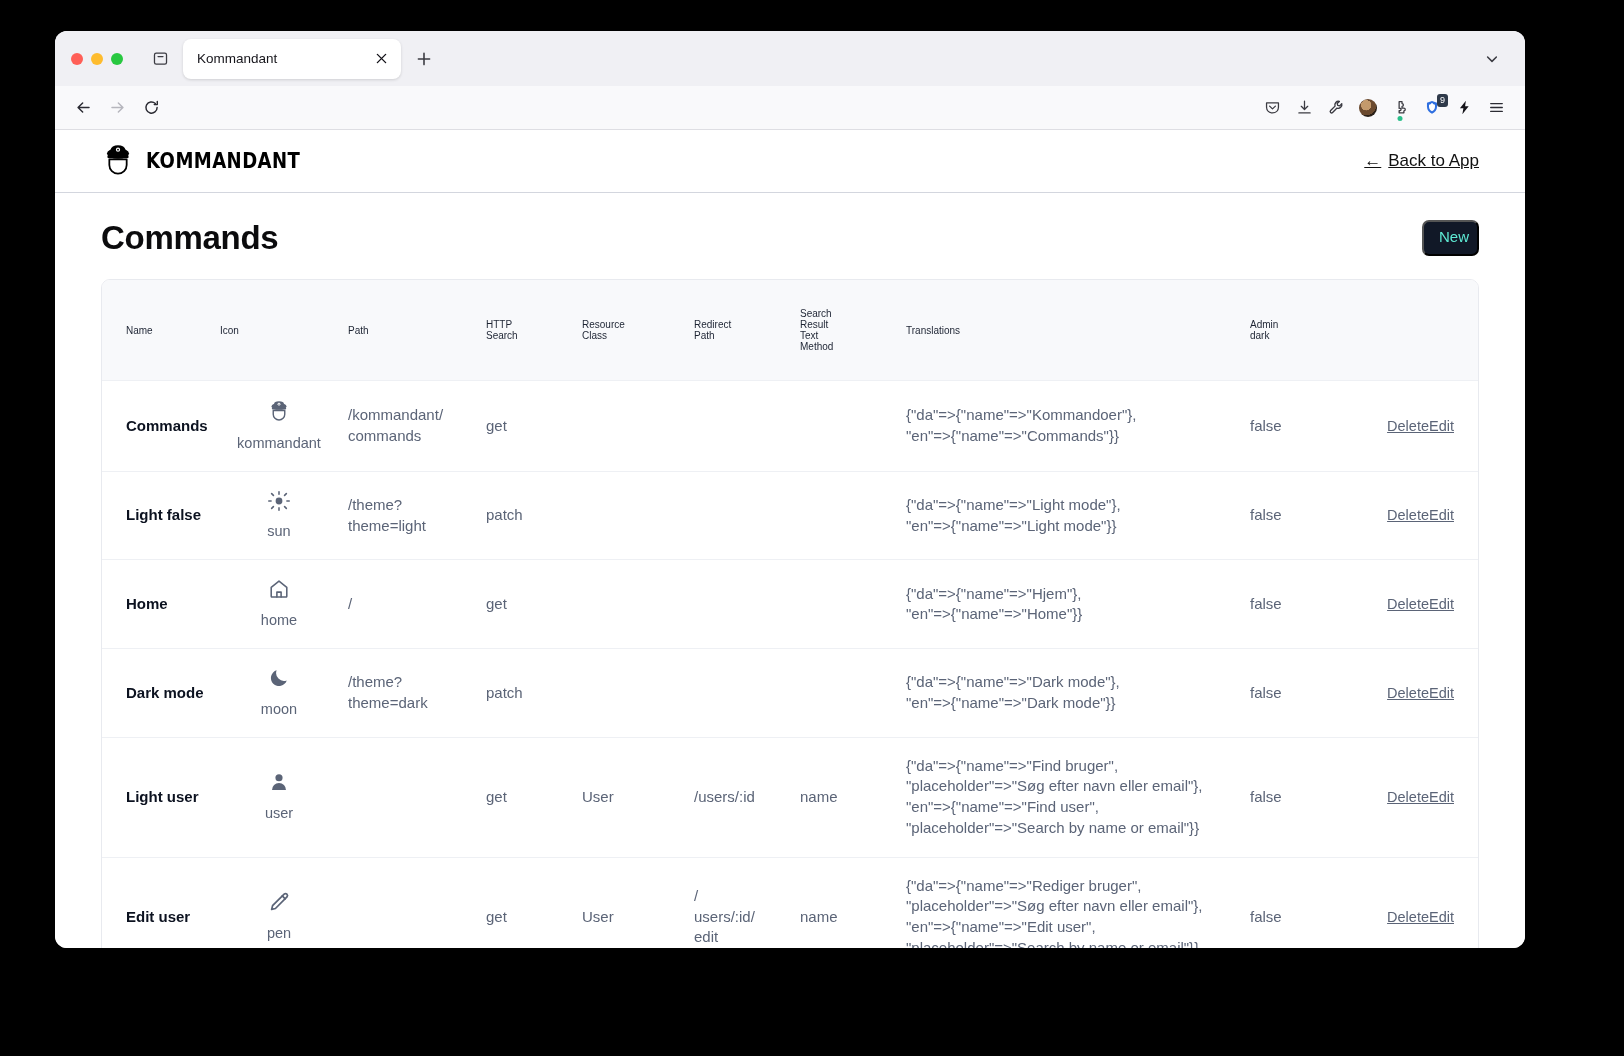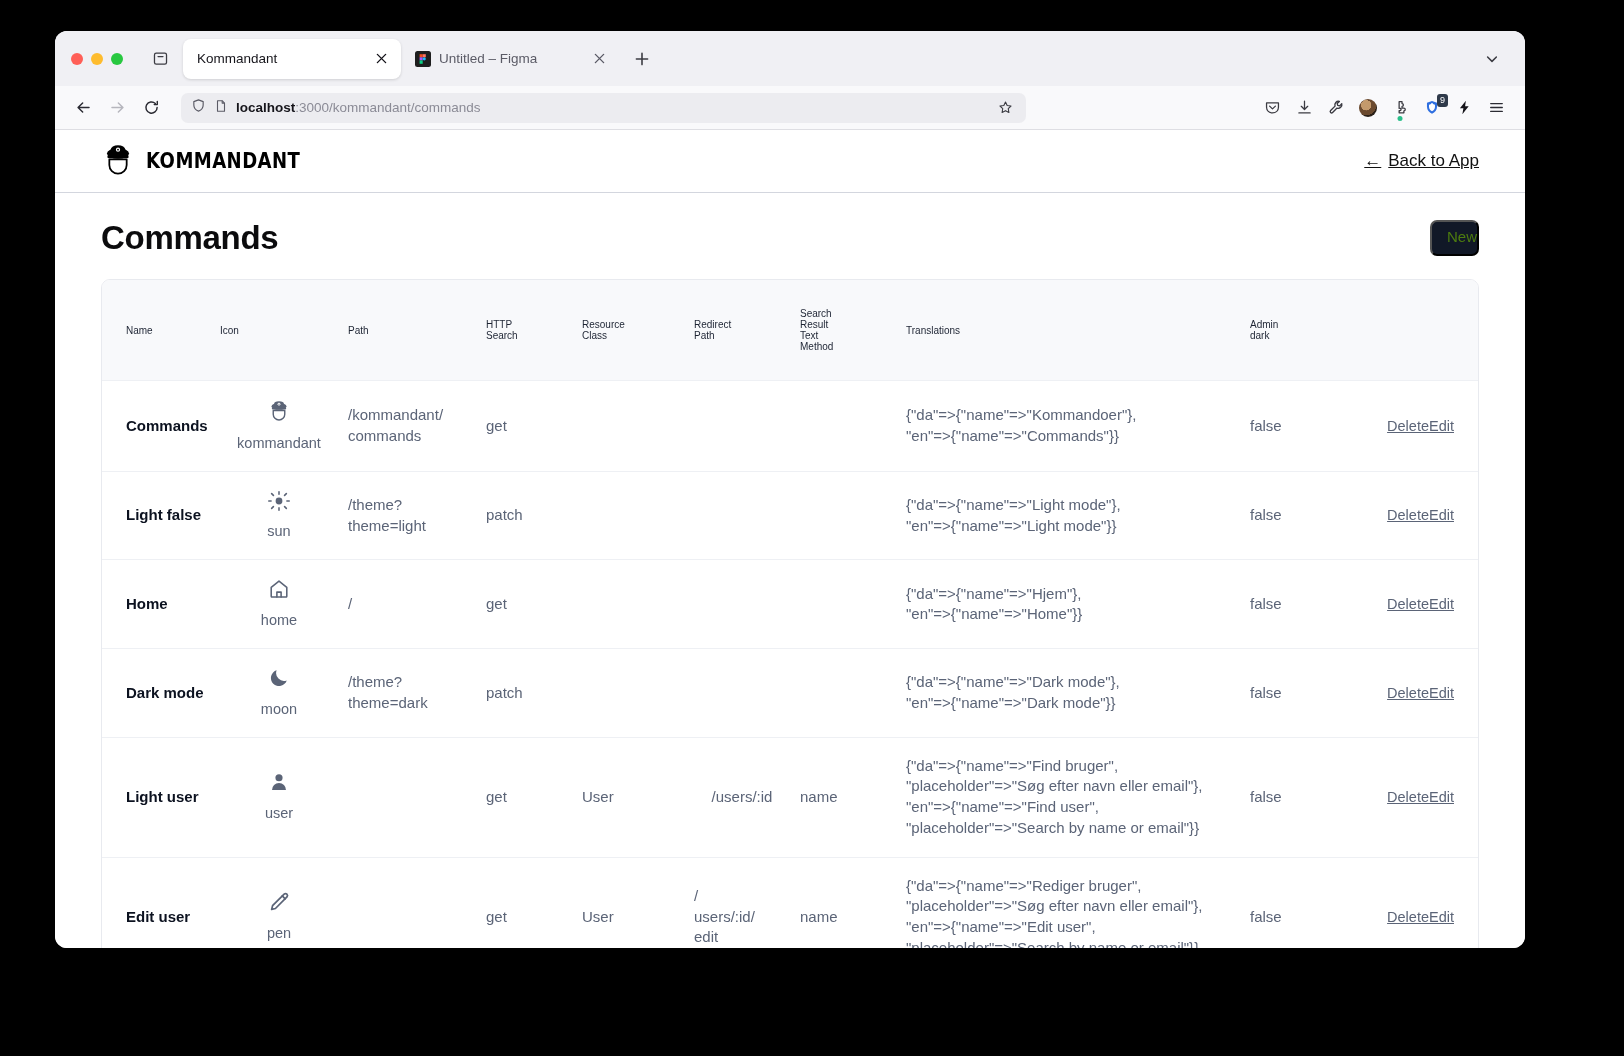--- a/index.html
+++ b/index.html
@@ -159,23 +159,23 @@
   .title-row { display: flex; align-items: center; }
   .page-title {
     font-size: 33px;
     font-weight: 700;
     color: #0b0b0d;
     letter-spacing: -.3px;
   }
   .new-btn {
     margin-left: auto;
     background: #111827;
-    color: #4d7c0f;
+    color: #5eead4;
     font-size: 15px;
-    padding: 7px 0 8px 15px;
+    padding: 7px 8px 8px 15px;
     border-radius: 7px;
     line-height: 1.1;
   }
 
   
   .table-card {
     margin-top: 22px;
     border: 1px solid #e8eaef;
     border-radius: 9px;
     overflow: hidden;
@@ -246,38 +246,20 @@
 
     <div class="tab active">
       <span class="tab-title">Kommandant</span>
       <span class="tab-close">
         <svg width="11" height="11" viewBox="0 0 12 12" stroke="#15141a" stroke-width="1.5" stroke-linecap="round">
           <path d="M1.5 1.5 L10.5 10.5 M10.5 1.5 L1.5 10.5"></path>
         </svg>
       </span>
     </div>
 
-    <div class="tab inactive">
-      <span class="tab-favicon">
-        <svg width="16" height="16" viewBox="0 0 16 16">
-          <rect width="16" height="16" rx="2.5" fill="#1e1e1e"></rect>
-          <rect x="4.6" y="3.2" width="3.1" height="3.1" fill="#f24e1e"></rect>
-          <rect x="7.7" y="3.2" width="3.1" height="3.1" fill="#ff7262"></rect>
-          <rect x="4.6" y="6.3" width="3.1" height="3.1" fill="#a259ff"></rect>
-          <circle cx="9.25" cy="7.85" r="1.55" fill="#1abcfe"></circle>
-          <rect x="4.6" y="9.4" width="3.1" height="3.4" fill="#0acf83"></rect>
-        </svg>
-      </span>
-      <span class="tab-title">Untitled – Figma</span>
-      <span class="tab-close">
-        <svg width="11" height="11" viewBox="0 0 12 12" stroke="#5b5b66" stroke-width="1.5" stroke-linecap="round">
-          <path d="M1.5 1.5 L10.5 10.5 M10.5 1.5 L1.5 10.5"></path>
-        </svg>
-      </span>
-    </div>
 
     <div class="newtab">
       <svg width="14" height="14" viewBox="0 0 14 14" stroke="#3b3b42" stroke-width="1.6" stroke-linecap="round">
         <path d="M7 1.4v11.2M1.4 7h11.2"></path>
       </svg>
     </div>
 
     <div class="tabstrip-right">
       <div class="chev-btn">
         <svg width="14" height="14" viewBox="0 0 14 14" fill="none" stroke="#3b3b42" stroke-width="1.5" stroke-linecap="round" stroke-linejoin="round">
@@ -298,39 +280,20 @@
         <path d="M3.5 10H16M11 4.6 16.4 10 11 15.4"></path>
       </svg>
     </div>
     <div class="nav-btn">
       <svg width="17" height="17" viewBox="0 0 20 20" fill="none" stroke="#2b2b33" stroke-width="1.7" stroke-linecap="round" stroke-linejoin="round">
         <path d="M16.6 10a6.6 6.6 0 1 1-2.1-4.8"></path>
         <path d="M16.8 3v3.6h-3.6"></path>
       </svg>
     </div>
 
-    <div class="urlbar">
-      <span>
-        <svg width="15" height="15" viewBox="0 0 18 18" fill="none" stroke="#5b5b66" stroke-width="1.4" stroke-linejoin="round">
-          <path d="M9 2.2 3.4 4.3v4.1c0 3.4 2.3 6.2 5.6 7.4 3.3-1.2 5.6-4 5.6-7.4V4.3L9 2.2z"></path>
-        </svg>
-      </span>
-      <span>
-        <svg width="14" height="14" viewBox="0 0 18 18" fill="none" stroke="#5b5b66" stroke-width="1.4" stroke-linejoin="round">
-          <path d="M4.5 2.2h6l3 3v10.6h-9z"></path>
-          <path d="M10.5 2.2v3.1h3"></path>
-        </svg>
-      </span>
-      <span class="url-text"><b>localhost</b><span>:3000/kommandant/commands</span></span>
-      <span class="star-btn">
-        <svg width="15" height="15" viewBox="0 0 18 18" fill="none" stroke="#3b3b42" stroke-width="1.3" stroke-linejoin="round">
-          <path d="M9 2.4l2 4.2 4.6.6-3.3 3.2.8 4.6L9 12.8l-4.1 2.2.8-4.6L2.4 7.2 7 6.6z"></path>
-        </svg>
-      </span>
-    </div>
 
     <div class="toolbar-icons">
       <div class="tb">
         <svg width="17" height="17" viewBox="0 0 20 20" fill="none" stroke="#3b3b42" stroke-width="1.5" stroke-linejoin="round">
           <path d="M3 4.6h14v5.2c0 3.9-3.1 6.6-7 6.6s-7-2.7-7-6.6z"></path>
           <path d="M6.6 8.4 10 11.6l3.4-3.2" stroke-linecap="round"></path>
         </svg>
       </div>
       <div class="tb">
         <svg width="17" height="17" viewBox="0 0 20 20" fill="none" stroke="#3b3b42" stroke-width="1.5" stroke-linecap="round" stroke-linejoin="round">
@@ -533,21 +496,21 @@
                     <span><svg width="22" height="22" viewBox="0 0 24 24" fill="#5b6477">
                         <circle cx="12" cy="7.4" r="3.9"></circle>
                         <path d="M4.4 20.6a7.6 7.6 0 0 1 15.2 0z"></path>
                       </svg></span>
                     <span class="icon-label">user</span>
                   </div>
                 </td>
                 <td style="white-space: pre-line;"></td>
                 <td>get</td>
                 <td>User</td>
-                <td style="white-space: pre-line; text-align: center;">/users/:id</td>
+                <td style="white-space: pre-line;">/users/:id</td>
                 <td>name</td>
                 <td class="trans-cell">{"da"=&gt;{"name"=&gt;"Find bruger",
 "placeholder"=&gt;"Søg efter navn eller email"},
 "en"=&gt;{"name"=&gt;"Find user",
 "placeholder"=&gt;"Search by name or email"}}</td>
                 <td>false</td>
                 <td class="actions-cell"><a class="act-link" href="#">Delete</a><a class="act-link" href="#">Edit</a></td>
               </tr>
               <tr>
                 <td class="name-cell">Edit user</td>

